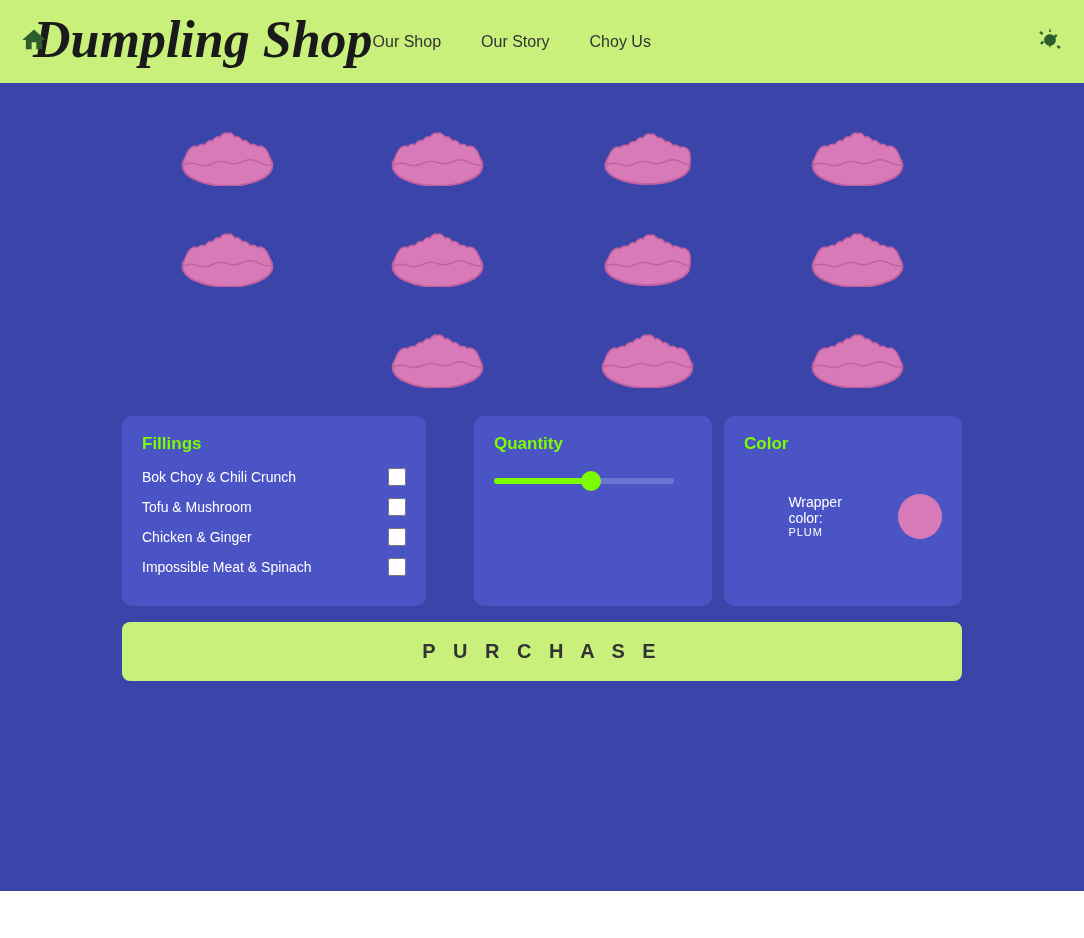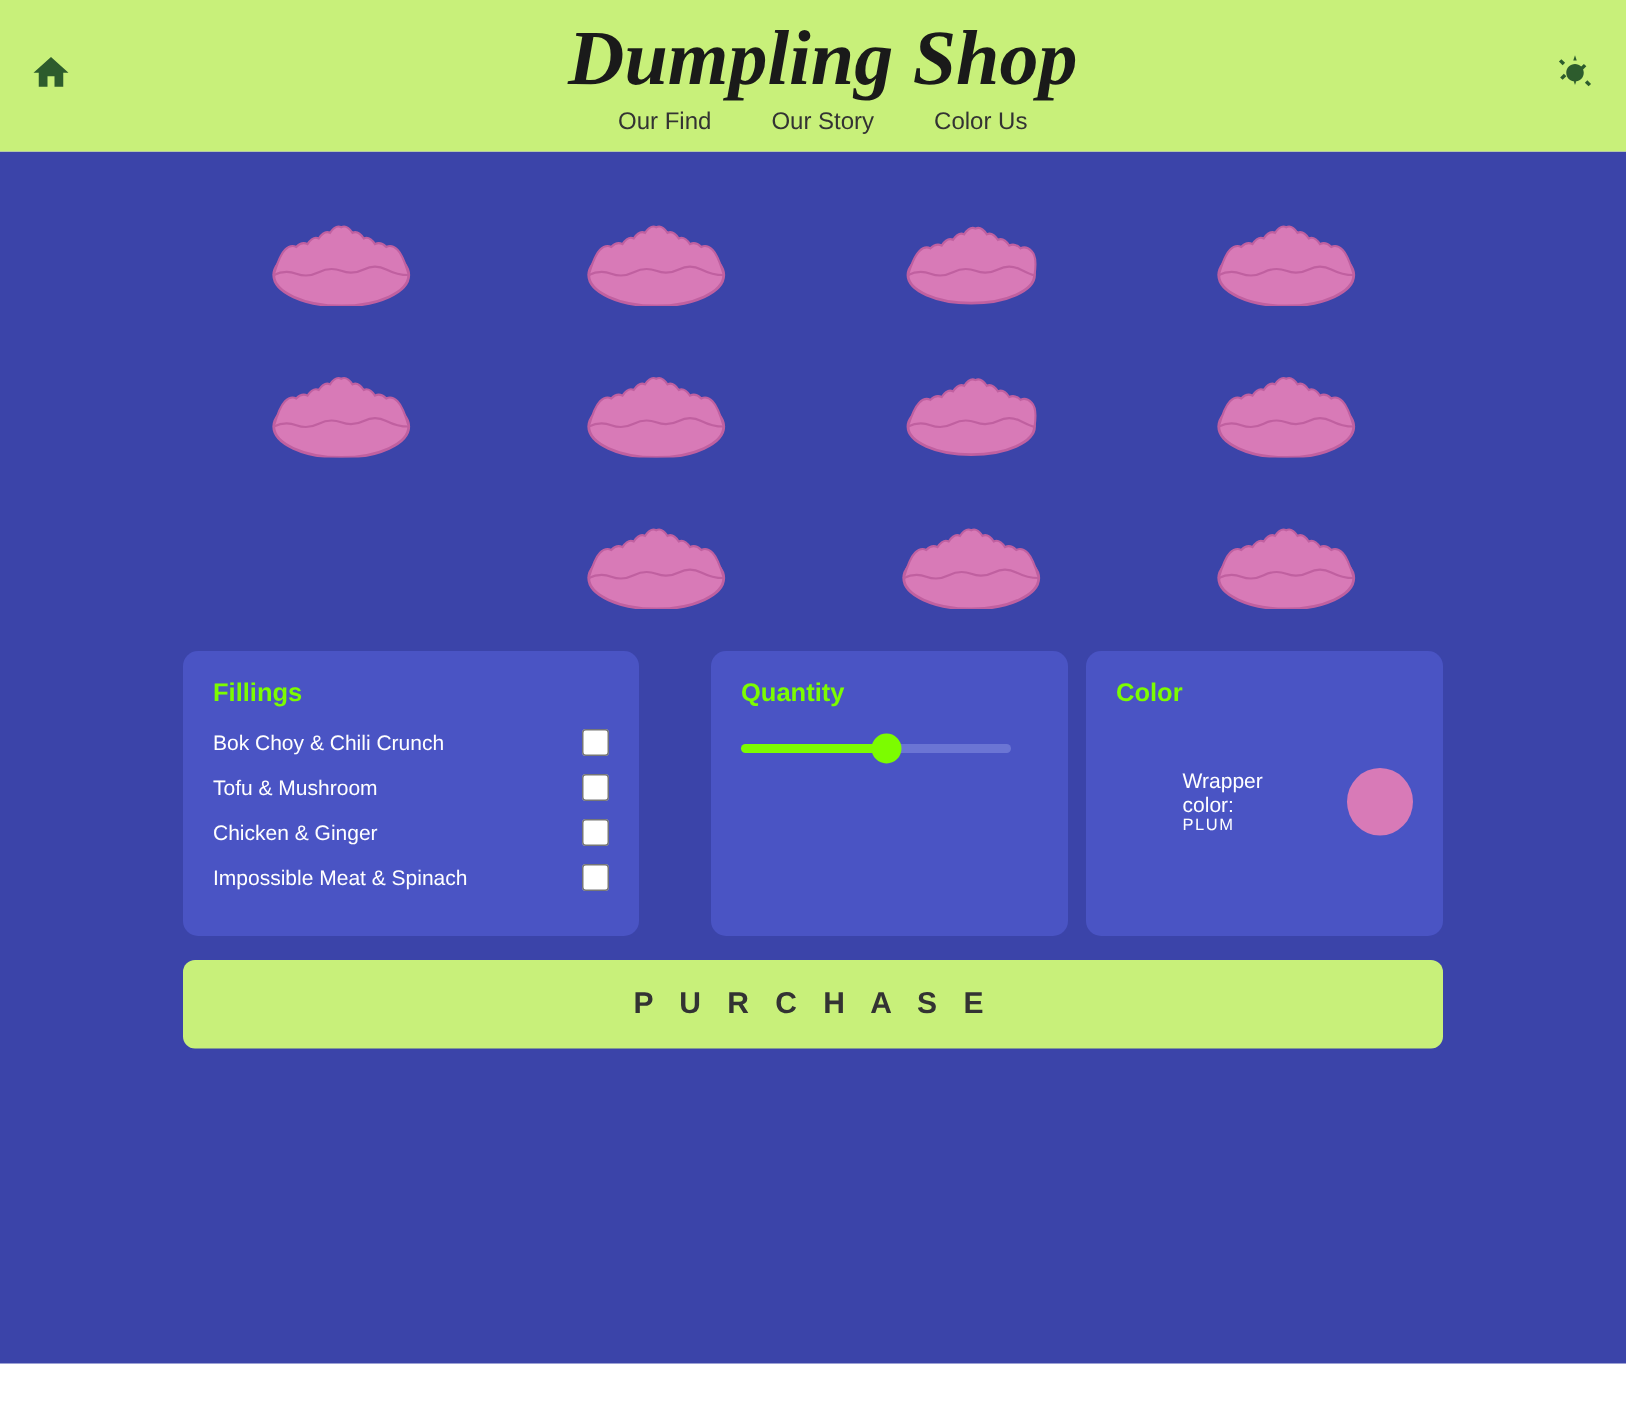--- a/index.html
+++ b/index.html
@@ -9,21 +9,21 @@
       height: 938px;
       overflow: hidden;
     }
 
     
     #header {
       background-color: #c8f07a;
       width: 100%;
       padding: 10px 20px 10px 33px;
       display: flex;
-      flex-direction: column;
+      flex-direction: row;
       align-items: center;
       position: relative;
     }
     #header-title {
       font-size: 52px;
       font-weight: 900;
       font-style: italic;
       font-family: Georgia, serif;
       color: #1a1a1a;
       margin-bottom: 4px;
@@ -223,23 +223,23 @@
 <div id="header">
   <div id="home-icon-wrap">
     <svg class="icon-svg" viewBox="0 0 24 24" xmlns="http://www.w3.org/2000/svg">
       <path d="M10 20v-6h4v6h5v-8h3L12 3 2 12h3v8z"></path>
     </svg>
   </div>
 
   <div id="header-title">Dumpling Shop</div>
 
   <nav id="header-nav">
-    <a class="nav-link">Our Find</a>
+    <a class="nav-link">Our Shop</a>
     <a class="nav-link">Our Story</a>
-    <a class="nav-link">Color Us</a>
+    <a class="nav-link">Choy Us</a>
   </nav>
 
   <div id="brightness-icon-wrap">
     <svg class="icon-svg" viewBox="0 0 24 24" xmlns="http://www.w3.org/2000/svg">
       <path d="M12 7c-2.76 0-5 2.24-5 5s2.24 5 5 5 5-2.24 5-5-2.24-5-5-5zm0-5l-1 3h2l-1-3zm0 17l1-3h-2l1 3zm-7.07-2.93l2.12-2.12-1.41-1.41-2.12 2.12 1.41 1.41zm12.14-9.14l-2.12 2.12 1.41 1.41 2.12-2.12-1.41-1.41zM5 12H2v0h3zm14 0h3v0h-3zM6.34 6.34L4.22 4.22 2.81 5.63l2.12 2.12 1.41-1.41zm11.31 11.32l2.12 2.12 1.41-1.41-2.12-2.12-1.41 1.41z"></path>
     </svg>
   </div>
 </div>
 
 <div id="main">

